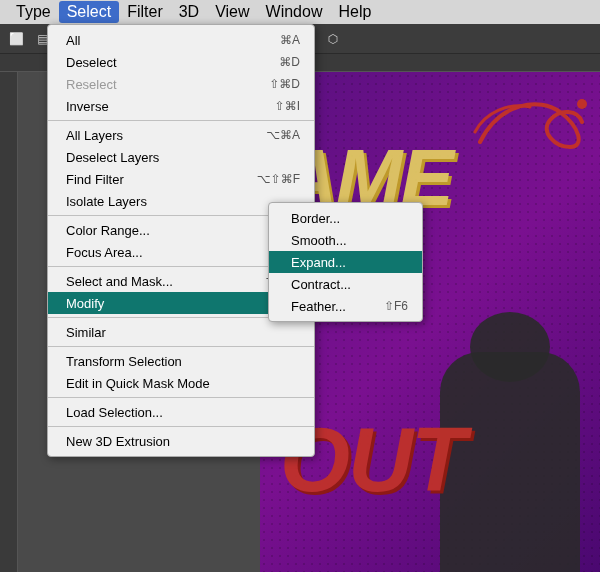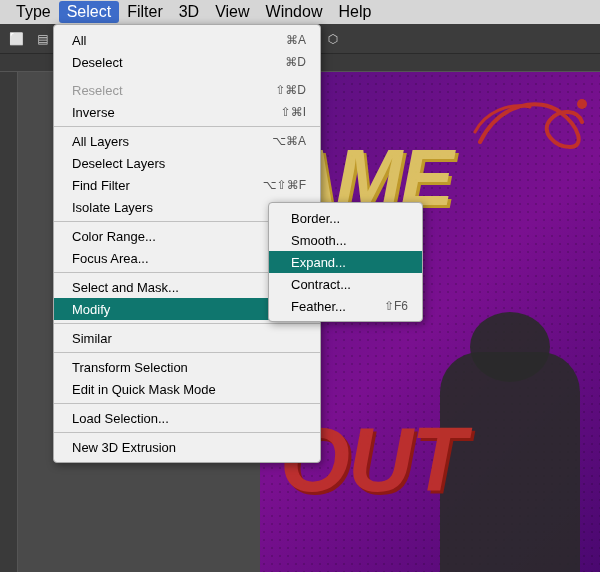--- a/index.html
+++ b/index.html
@@ -97,21 +97,21 @@
       bottom: 0;
       background: #3a3a3a;
       border-right: 1px solid #555;
       z-index: 5;
     }
 
     
     .dropdown-menu {
       position: absolute;
       top: 24px;
-      left: 53px;
+      left: 47px;
       width: 268px;
       background: #f0f0f0;
       border: 1px solid #aaa;
       box-shadow: 2px 2px 8px rgba(0,0,0,0.4);
       z-index: 200;
       padding: 4px 0;
       border-radius: 4px;
     }
 
     .menu-item {
@@ -125,21 +125,20 @@
       min-height: 22px;
       white-space: nowrap;
     }
     .menu-item.active {
       background: #0f766e;
       color: #fff;
     }
     .menu-item.disabled {
       color: #999;
       cursor: default;
-      margin-top: 6px;
     }
     .menu-item .shortcut {
       color: #555;
       font-size: 12px;
       margin-left: 20px;
     }
     .menu-item .arrow {
       font-size: 11px;
       color: #333;
     }

